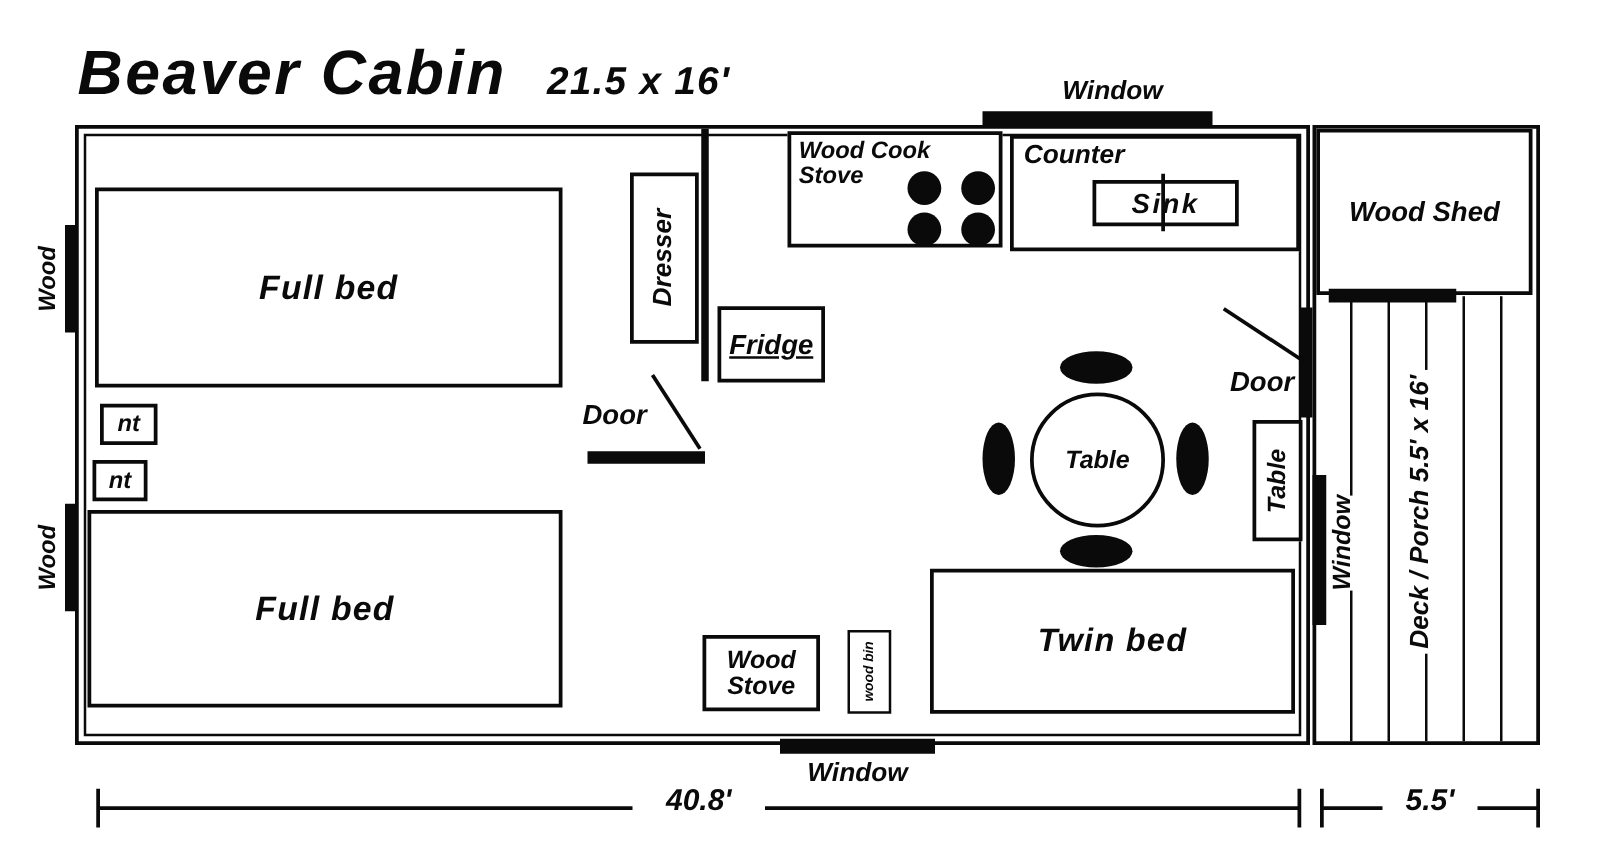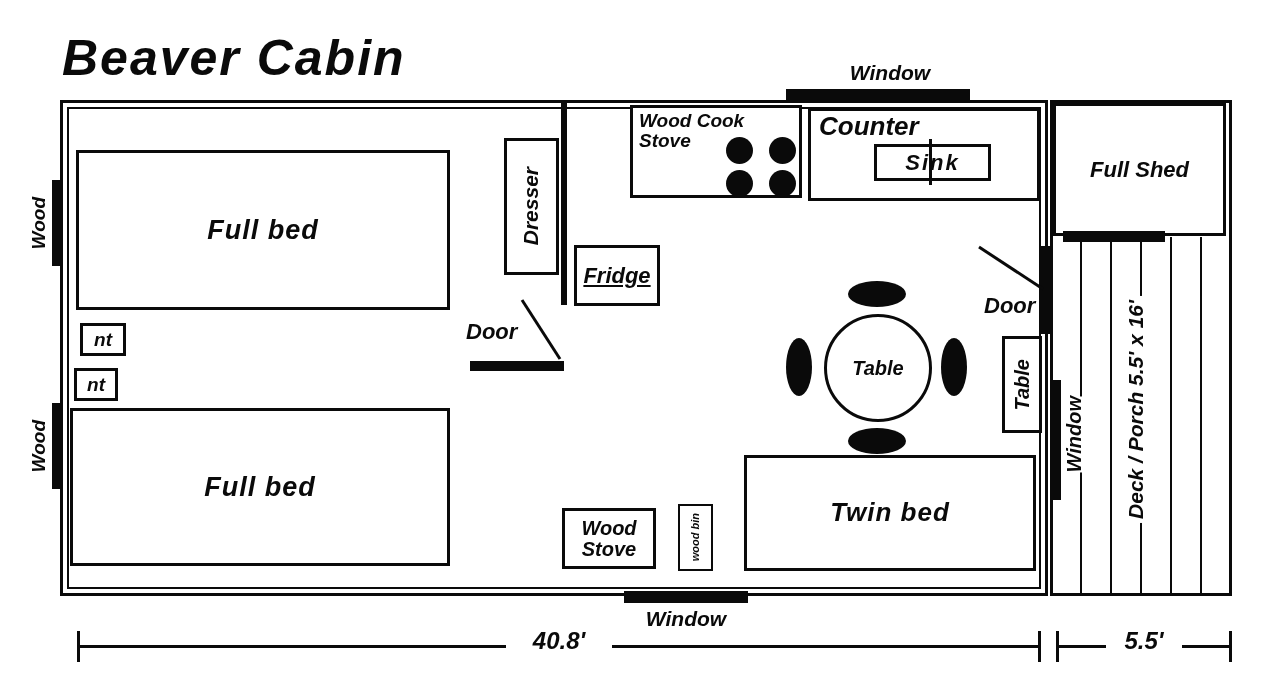--- a/index.html
+++ b/index.html
@@ -20,20 +20,21 @@
   .round { border-radius:50%; }
   .dot { position:absolute; background:#0a0a0a; border-radius:50%; }
   .deckline { position:absolute; width:2px; background:#0a0a0a; z-index:1; }
   .z2 { z-index:2; }
 </style>
 </head>
 <body>
 
 <div class="abs" style="left:62px; top:12px; display:flex; align-items:baseline; gap:32px;">
   <span class="label" style="font-size:50px; letter-spacing:2px;margin-top:20px;">Beaver Cabin</span>
+  <span class="label" style="font-size:31px; letter-spacing:1px;">21.5 x 16'</span>
 </div>
 
 <div class="abs" style="left:60px; top:100px; width:988px; height:496px; border:3px solid #0a0a0a;">
   <div class="abs" style="inset:4px; border:2px solid #0a0a0a;"></div>
 </div>
 
 <div class="bar" style="left:52px; top:180px; width:9px; height:86px;"></div>
 <div class="abs center" style="left:26px; top:180px; width:26px; height:86px;">
   <span class="label vtext" style="font-size:19px;">Wood</span>
 </div>
@@ -74,21 +75,21 @@
   <div class="dot" style="left:93px; top:62px; width:27px; height:27px;"></div>
   <div class="dot" style="left:136px; top:62px; width:27px; height:27px;"></div>
 </div>
 
 <div class="bar" style="left:786px; top:89px; width:184px; height:12px;"></div>
 <div class="abs center" style="left:820px; top:62px; width:140px;">
   <span class="label" style="font-size:21px;">Window</span>
 </div>
 
 <div class="box" style="left:808px; top:108px; width:232px; height:93px;">
-  <span class="label" style="position:absolute; left:8px; top:2px; font-size:26px;">Counter</span>
+  <span class="label" style="position:absolute; left:8px; top:2px; font-size:21px;">Counter</span>
 </div>
 <div class="box center" style="left:874px; top:144px; width:117px; height:37px;">
   <span class="label" style="font-size:22px; letter-spacing:2px;">Sink</span>
 </div>
 <div class="bar" style="left:929px; top:139px; width:3px; height:46px;"></div>
 
 <div class="bar" style="left:1040px; top:246px; width:10px; height:88px;"></div>
 <span class="label abs" style="left:984px; top:294px; font-size:22px;">Door</span>
 
 <div class="dot" style="left:848px; top:281px; width:58px; height:26px;"></div>
@@ -125,21 +126,21 @@
   <span class="label" style="font-size:21px;">Window</span>
 </div>
 
 <div class="abs" style="left:1050px; top:100px; width:182px; height:496px; border:3px solid #0a0a0a;"></div>
 <div class="deckline" style="left:1080px; top:237px; height:356px;"></div>
 <div class="deckline" style="left:1110px; top:237px; height:356px;"></div>
 <div class="deckline" style="left:1140px; top:237px; height:356px;"></div>
 <div class="deckline" style="left:1170px; top:237px; height:356px;"></div>
 <div class="deckline" style="left:1200px; top:237px; height:356px;"></div>
 <div class="box center z2" style="left:1053px; top:103px; width:173px; height:133px;">
-  <span class="label" style="font-size:22px;">Full Shed</span>
+  <span class="label" style="font-size:22px;">Wood Shed</span>
 </div>
 <div class="bar z2" style="left:1063px; top:231px; width:102px; height:11px;"></div>
 <div class="abs center z2" style="left:1118px; top:265px; width:36px; height:288px;">
   <span class="label vtext whitebg" style="font-size:21px; padding:4px 1px;">Deck / Porch 5.5' x 16'</span>
 </div>
 
 <div class="bar" style="left:77px; top:631px; width:3px; height:31px;"></div>
 <div class="bar" style="left:1038px; top:631px; width:3px; height:31px;"></div>
 <div class="bar" style="left:78px; top:645px; width:962px; height:3px;"></div>
 <div class="abs center whitebg" style="left:506px; top:624px; width:106px; height:34px;">

